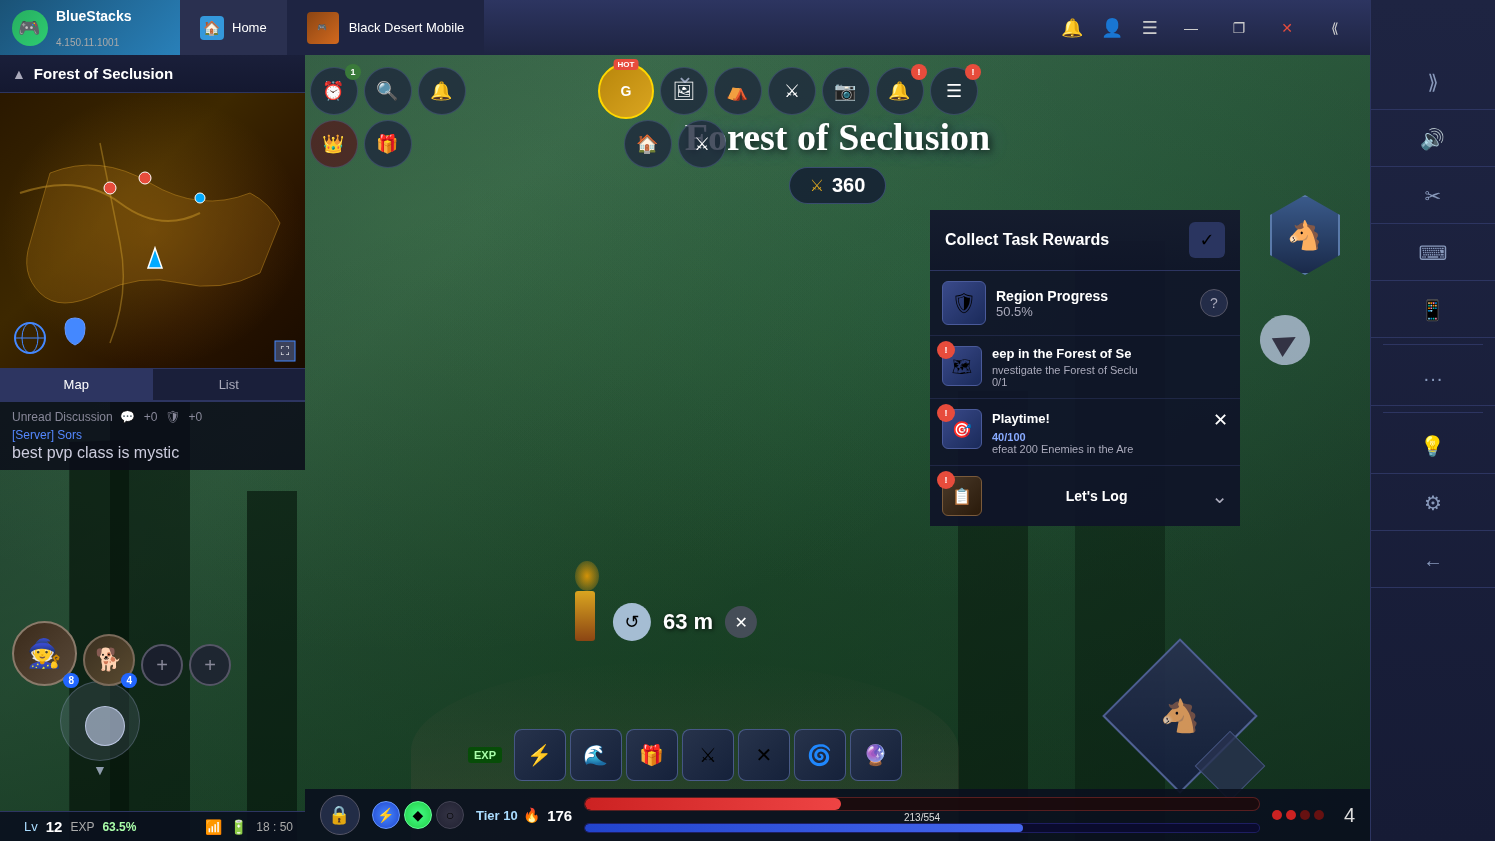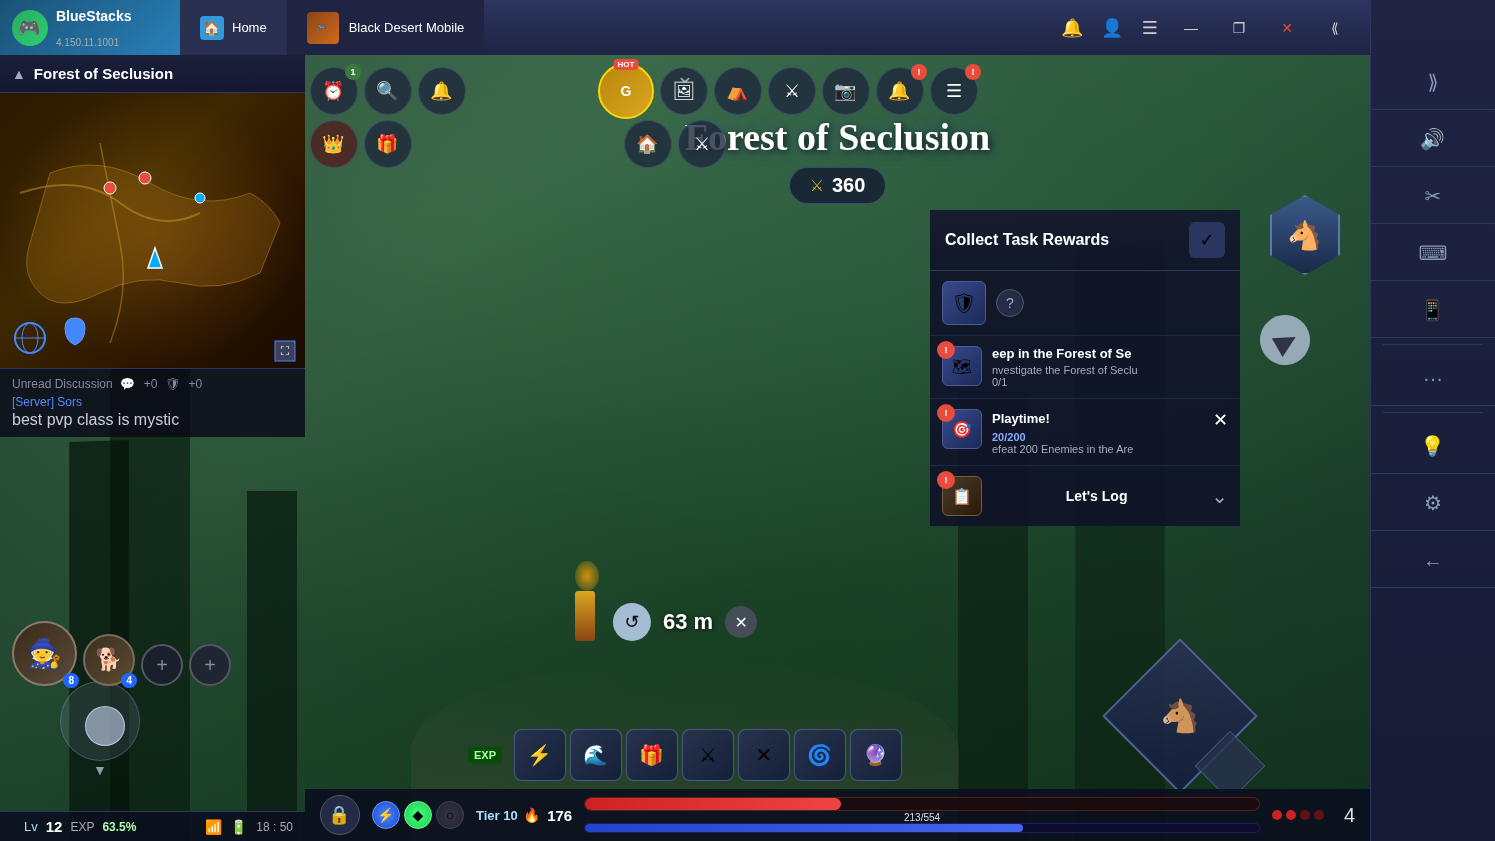--- a/index.html
+++ b/index.html
@@ -454,20 +454,24 @@
           <ellipse cx="30" cy="245" rx="8" ry="15" fill="none" stroke="#4488ff" stroke-width="1"></ellipse>
           <line x1="15" y1="245" x2="45" y2="245" stroke="#4488ff" stroke-width="1"></line>
 
           <path d="M 65 235 Q 65 225 75 225 Q 85 225 85 235 Q 85 248 75 252 Q 65 248 65 235 Z" fill="#4488ff" stroke="#6699ff" stroke-width="1"></path>
 
           <rect x="275" y="248" width="20" height="20" fill="rgba(80,100,150,0.6)" stroke="#4488ff" stroke-width="1"></rect>
           <text x="285" y="262" fill="white" font-size="12" text-anchor="middle">⛶</text>
         </svg>
       </div>
     </div>
+    <div class="map-tabs">
+      <button class="map-tab active">Map</button>
+      <button class="map-tab">List</button>
+    </div>
     <div class="chat-area">
       <div class="chat-unread">
         <span>Unread Discussion</span>
         <span>💬</span>
         <span>+0</span>
         <span>🛡</span>
         <span>+0</span>
       </div>
       <div class="chat-server">[Server] Sors</div>
       <div class="chat-msg">best pvp class is mystic</div>
@@ -641,20 +645,24 @@
 
     <div class="collect-rewards">
       <span class="collect-title">Collect Task Rewards</span>
       <div class="collect-icon">✓</div>
     </div>
 
     <div class="region-progress">
       <div class="rp-icon">
         <span style="font-size:20px;">🛡</span>
       </div>
+      <div class="rp-content">
+        <div class="rp-title">Region Progress</div>
+        <div class="rp-val">50.5%</div>
+      </div>
       <div class="rp-help">?</div>
     </div>
 
     <div class="quest-item">
       <div class="quest-icon">
         <span style="font-size:16px;">🗺</span>
         <span class="quest-badge">!</span>
       </div>
       <div class="quest-content">
         <div class="quest-title">eep in the Forest of Se</div>
@@ -666,21 +674,21 @@
     <div class="quest-item">
       <div class="quest-icon">
         <span style="font-size:16px;">🎯</span>
         <span class="quest-badge">!</span>
       </div>
       <div class="quest-content">
         <div style="display:flex;align-items:center;justify-content:space-between;">
           <div class="quest-title">Playtime!</div>
           <span class="quest-close">✕</span>
         </div>
-        <div style="color:#88aaff;font-size:11px;font-weight:bold;">20/200</div>
+        <div style="color:#88aaff;font-size:11px;font-weight:bold;">40/100</div>
         <div class="quest-desc">efeat 200 Enemies in the Are</div>
       </div>
     </div>
 
     <div class="lets-log">
       <div class="ll-icon">
         <span style="font-size:16px;">📋</span>
         <span class="quest-badge">!</span>
       </div>
       <div class="ll-title">Let's Log</div>

